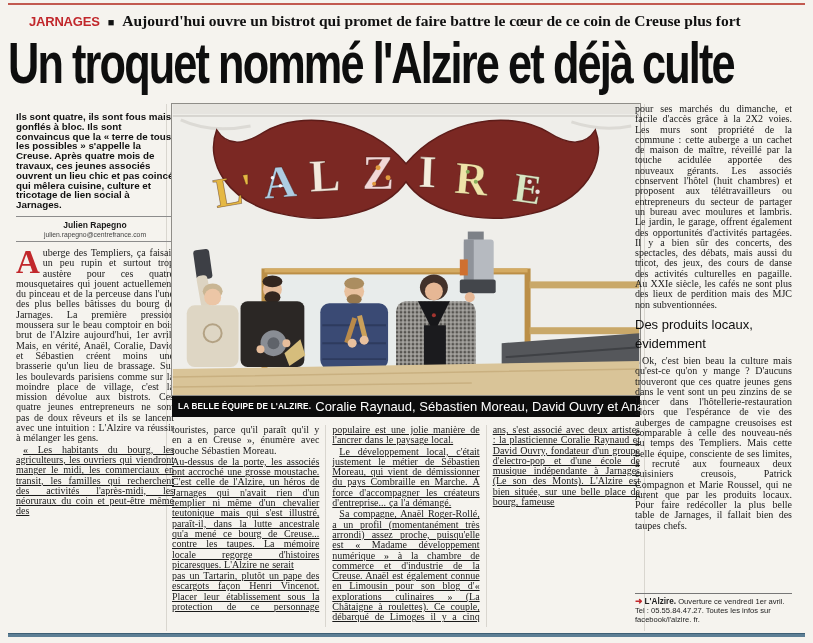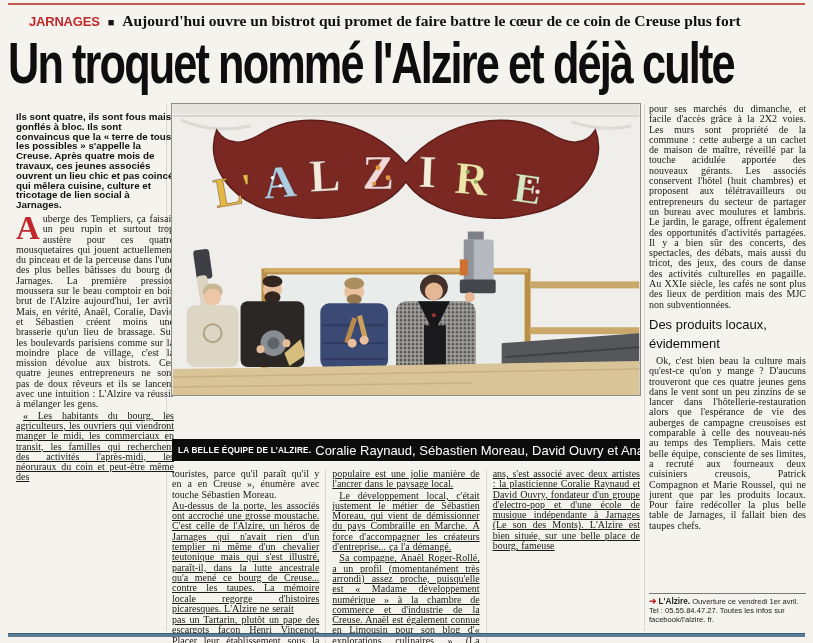--- a/index.html
+++ b/index.html
@@ -32,31 +32,31 @@
   .body-p{font-size:10px;line-height:10.3px;text-align:justify;margin:0;word-spacing:.4px;}
   .body-p + .body-p{margin-top:1px;text-decoration:underline;}
   .indent{text-indent:7px;}
   .dropcap{float:left;color:#c1272b;font-family:"Liberation Serif",serif;font-weight:bold;
     font-size:33px;line-height:27px;padding-right:3px;padding-top:1px;}
 
   
   .centre{position:absolute;left:172px;top:104px;width:468px;}
   .photo{width:468px;height:291px;display:block;outline:1px solid #8f8d88;background:#efeeea;}
   .caption{height:22px;background:#0c0c0c;color:#fff;font-family:"Liberation Sans",sans-serif;
-    display:flex;align-items:center;padding:0 6px;white-space:nowrap;overflow:hidden;margin-top:44px;}
+    display:flex;align-items:center;padding:0 6px;white-space:nowrap;overflow:hidden;}
   .caption .clabel{font-weight:bold;font-size:8.2px;letter-spacing:.2px;}
   .caption .cnames{font-size:13px;margin-left:4px;}
   .caption .ccredit{font-size:6.4px;color:#cfcfcf;margin-left:5px;letter-spacing:.3px;}
   .midcols{margin-top:8px;height:202px;overflow:hidden;
     column-count:3;column-gap:13px;column-rule:1px solid #d9d6cf;column-fill:auto;}
   .subhead{font-family:"Liberation Sans",sans-serif;font-weight:normal;font-size:13px;line-height:19px;
     margin:5px 0 3px;color:#0e0e0e;}
 
   
-  .colright{position:absolute;left:649px;top:104px;width:157px;height:530px;}
+  .colright{position:absolute;left:635px;top:104px;width:157px;height:530px;}
   .rtext{height:486px;overflow:hidden;}
   .infobox{position:absolute;left:0;right:0;top:489px;border-top:1px solid #777;padding-top:3px;
     font-family:"Liberation Sans",sans-serif;font-size:7.6px;line-height:9px;color:#222;}
   .infobox .arrow{color:#c1272b;font-weight:bold;font-size:9px;margin-right:2px;}
   .infobox .ititle{font-weight:bold;font-size:8.2px;margin-top:24px;}
 </style>
 </head>
 <body>
 
 <div class="toprule"></div>
@@ -67,20 +67,24 @@
   <span class="ktext">Aujourd'hui ouvre un bistrot qui promet de faire battre le cœur de ce coin de Creuse plus fort</span>
 </div>
 
 <h1 class="headline" style="margin:0;">Un troquet nommé l'Alzire et déjà culte</h1>
 
 <div class="vsep" style="left:166px;"></div>
 <div class="vsep" style="left:644px;"></div>
 
 <div class="colleft">
   <p class="standfirst" style="margin:0 0 4px;">Ils sont quatre, ils sont fous mais gonflés à bloc. Ils sont convaincus que la « terre de tous les possibles » s'appelle la Creuse. Après quatre mois de travaux, ces jeunes associés ouvrent un lieu chic et pas coincé qui mêlera cuisine, culture et tricotage de lien social à Jarnages.</p>
+  <div class="byline">
+    <span class="author">Julien Rapegno</span>
+    <span class="mail">julien.rapegno@centrefrance.com</span>
+  </div>
   <p class="body-p"><span class="dropcap">A</span><span>uberge des Templiers, ça faisait un peu rupin et surtout trop austère pour ces quatre mousquetaires qui jouent actuellement du pinceau et de la perceuse dans l'une des plus belles bâtisses du bourg de Jarnages. La première pression moussera sur le beau comptoir en bois brut de l'Alzire aujourd'hui, 1er avril. Mais, en vérité, Anaël, Coralie, David et Sébastien créent moins une brasserie qu'un lieu de brassage. Sur les boulevards parisiens comme sur la moindre place de village, c'est la mission dévolue aux bistrots. Ces quatre jeunes entrepreneurs ne sont pas de doux rêveurs et ils se lancent avec une intuition : L'Alzire va réussir à mélanger les gens.</span></p>
   <p class="body-p indent">« Les habitants du bourg, les agriculteurs, les ouvriers qui viendront manger le midi, les commerciaux en transit, les familles qui recherchent des activités l'après-midi, les néoruraux du coin et peut-être même des</p>
 </div>
 
 <div class="centre">
 
   <svg class="photo" viewBox="0 0 468 292" xmlns="http://www.w3.org/2000/svg">
     <defs>
       <pattern id="sp" width="4" height="4" patternUnits="userSpaceOnUse">
         <rect width="4" height="4" fill="#908e8a"></rect>

